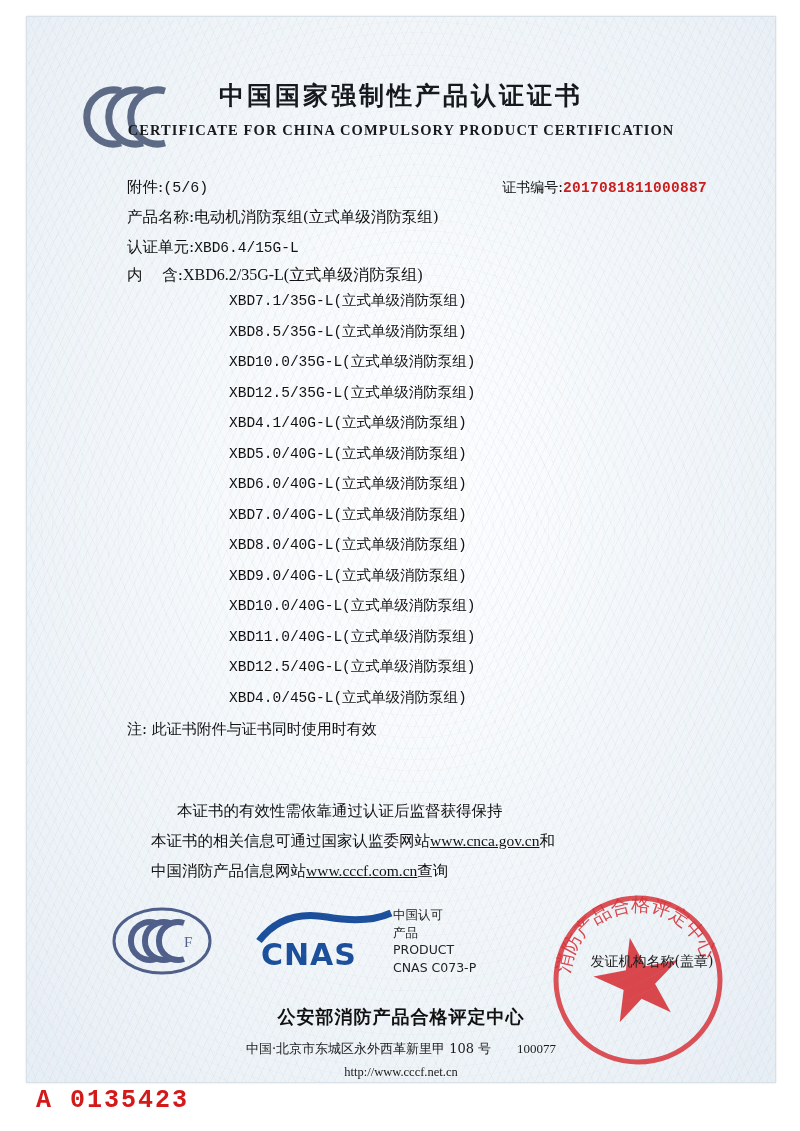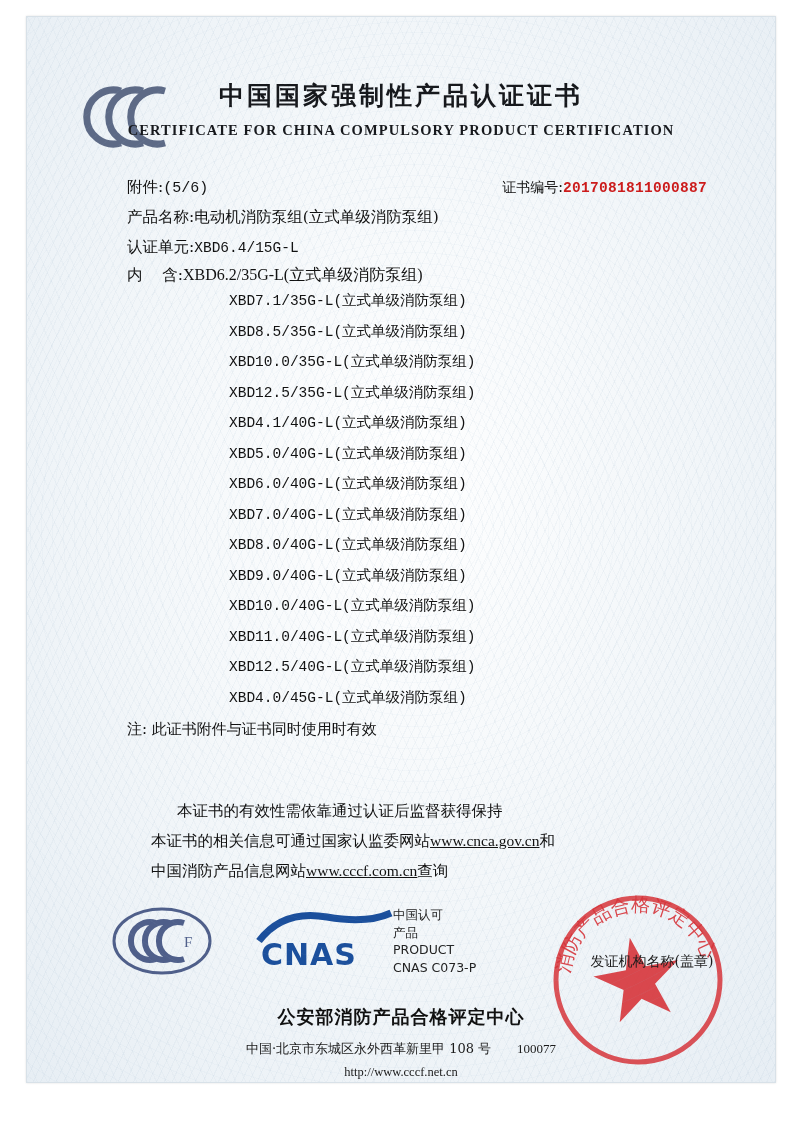--- a/index.html
+++ b/index.html
@@ -376,13 +376,14 @@
     <div class="footer">
       <div class="footer-org">公安部消防产品合格评定中心</div>
       <div class="footer-addr">
         <span>中国·北京市东城区永外西革新里甲 108 号</span><span class="zip">100077</span>
       </div>
       <div class="footer-url">http://www.cccf.net.cn</div>
     </div>
 
   </div>
 
+  <div class="serial">A  0135423</div>
 </div>
 
 </body></html>

